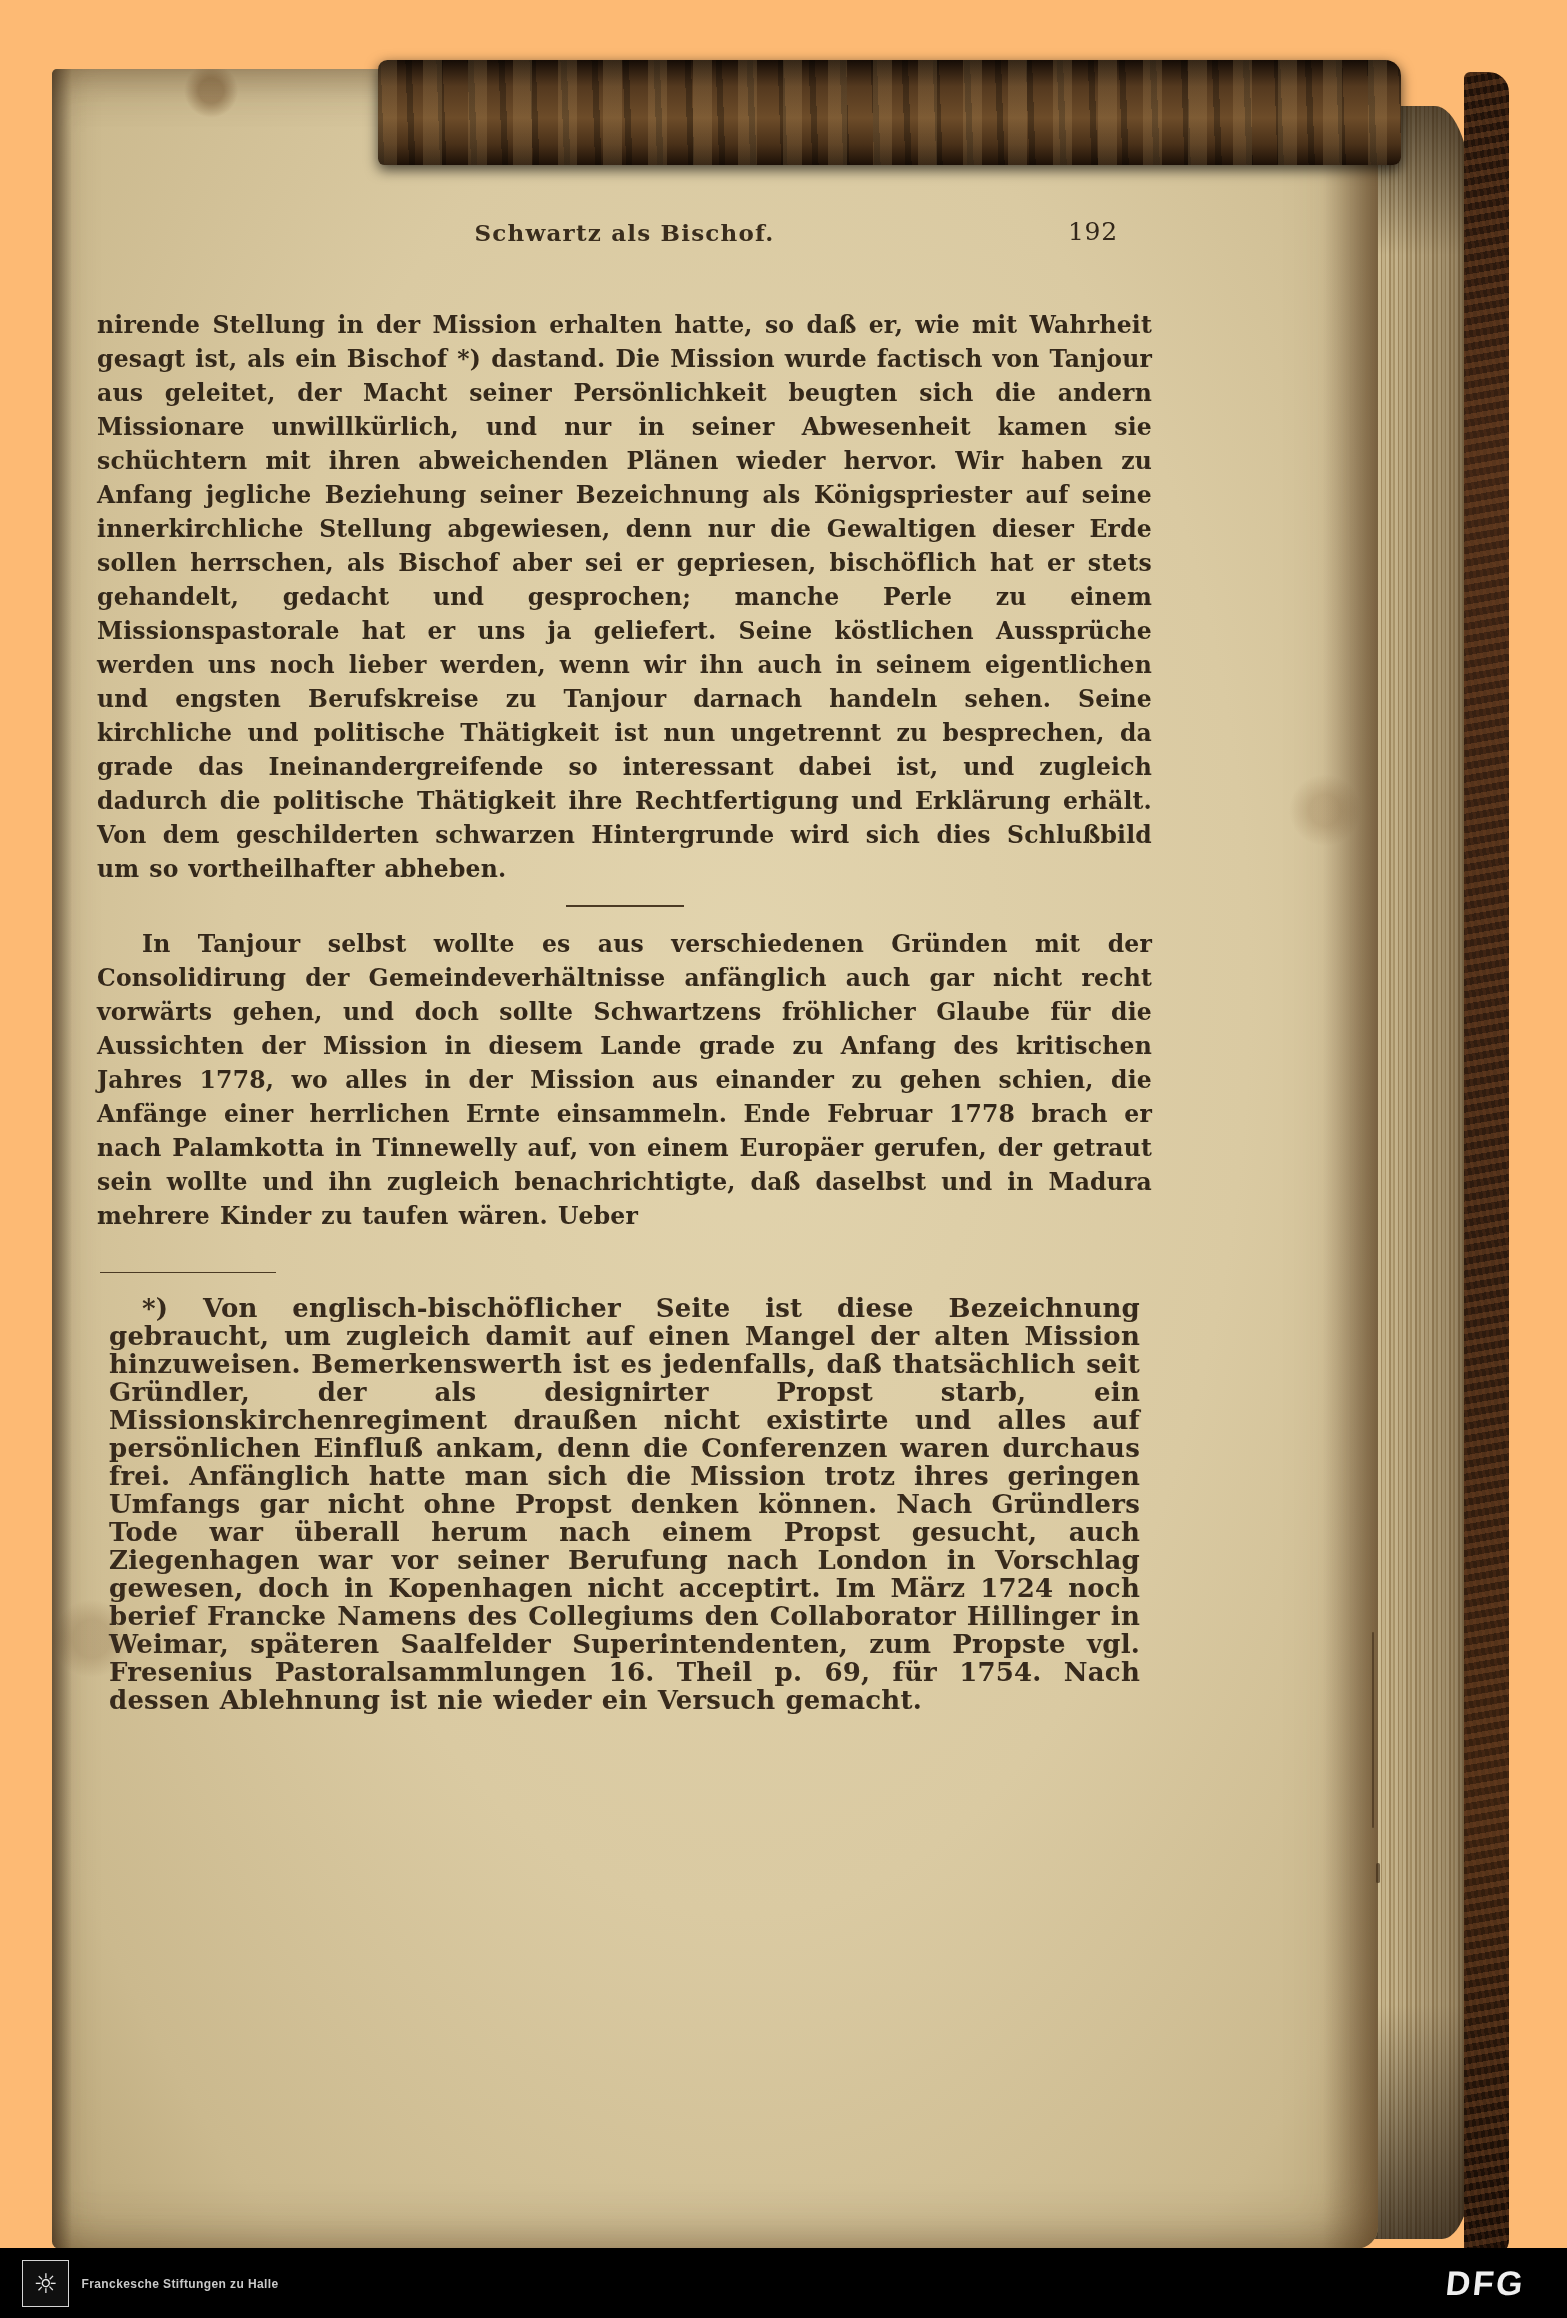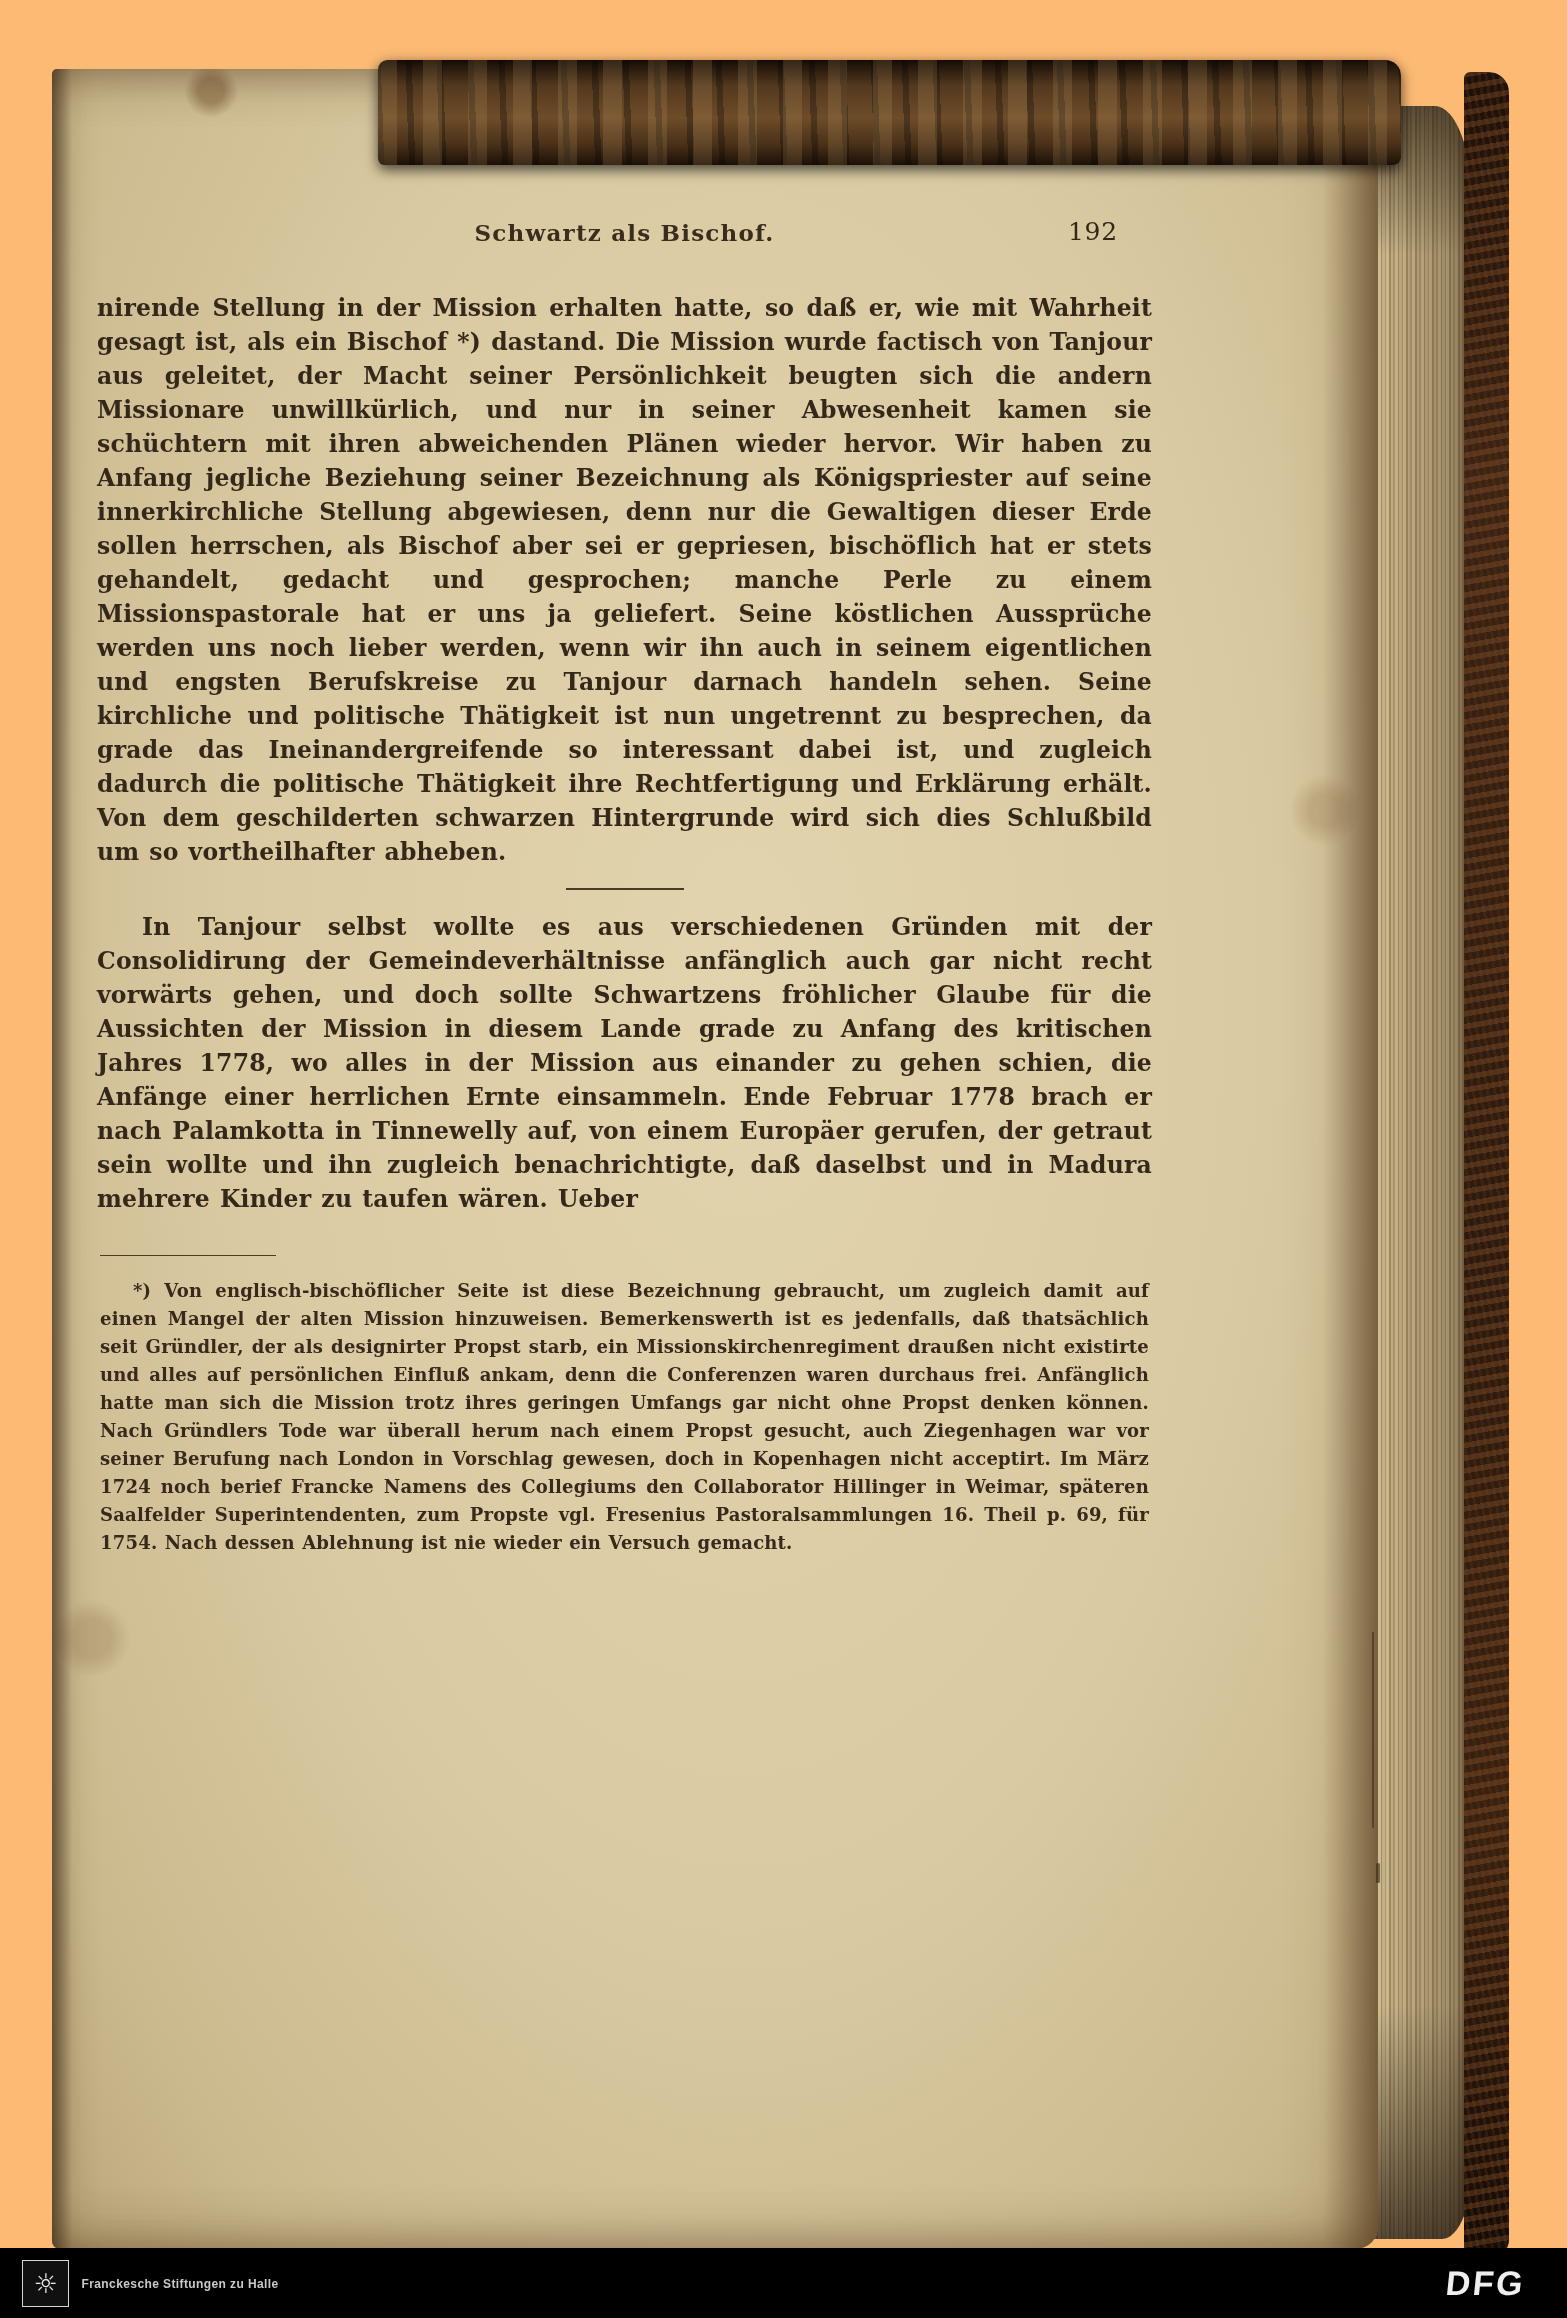--- a/index.html
+++ b/index.html
@@ -131,37 +131,37 @@
   .para {
     margin: 0;
     font-size: 23.5px;
     line-height: 34px;
     font-weight: bold;
     text-align: justify;
     letter-spacing: 0.2px;
     word-spacing: 1.6px;
     color: #34281a;
   }
-  .para-continued { margin-top: 41px; }
+  .para-continued { margin-top: 58px; }
   .para-indent { text-indent: 45px; }
   .section-divider {
     width: 118px;
     height: 0;
     border-top: 2.4px solid #4b3a24;
     margin: 19px auto 20.4px auto;
   }
   .footnote-rule {
     width: 176px;
     height: 0;
     border-top: 1.6px solid #4b3a24;
     margin: 39px 0 20.4px 3.1px;
   }
   .footnote {
-    margin: 3px;
-    font-size: 18px;
+    margin: 12px;
+    font-size: 26px;
     line-height: 28px;
     font-weight: bold;
     text-align: justify;
     text-indent: 33px;
     letter-spacing: 0.2px;
     word-spacing: 0.8px;
     color: #372a1c;
   }
 
   

